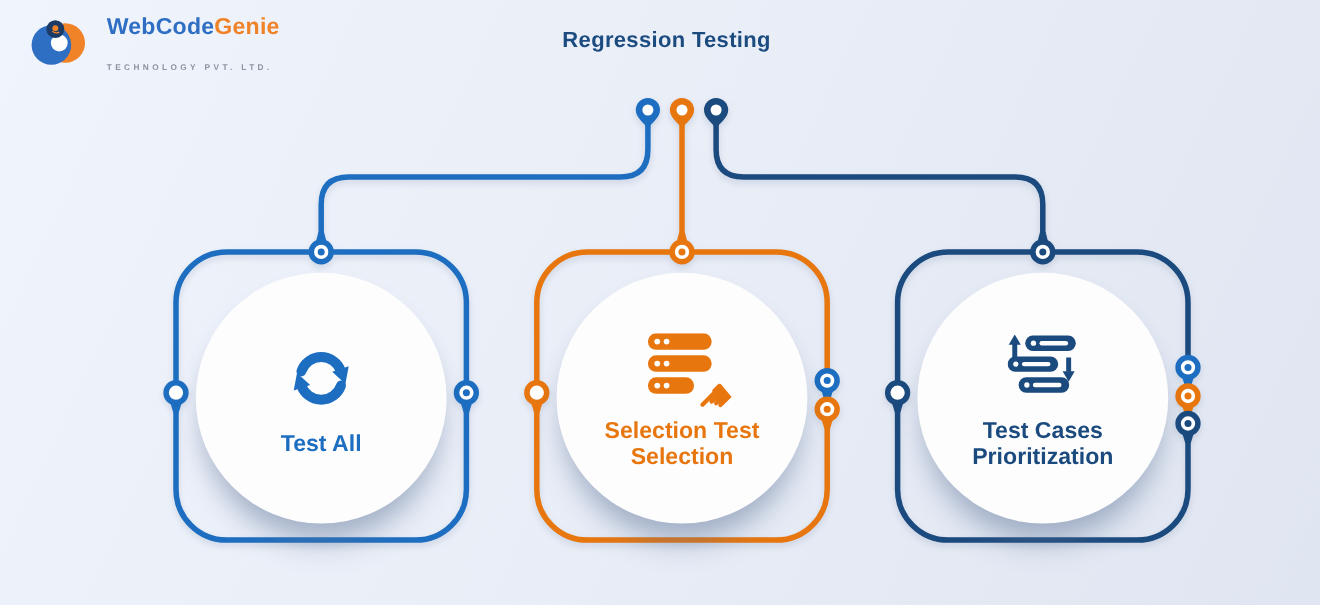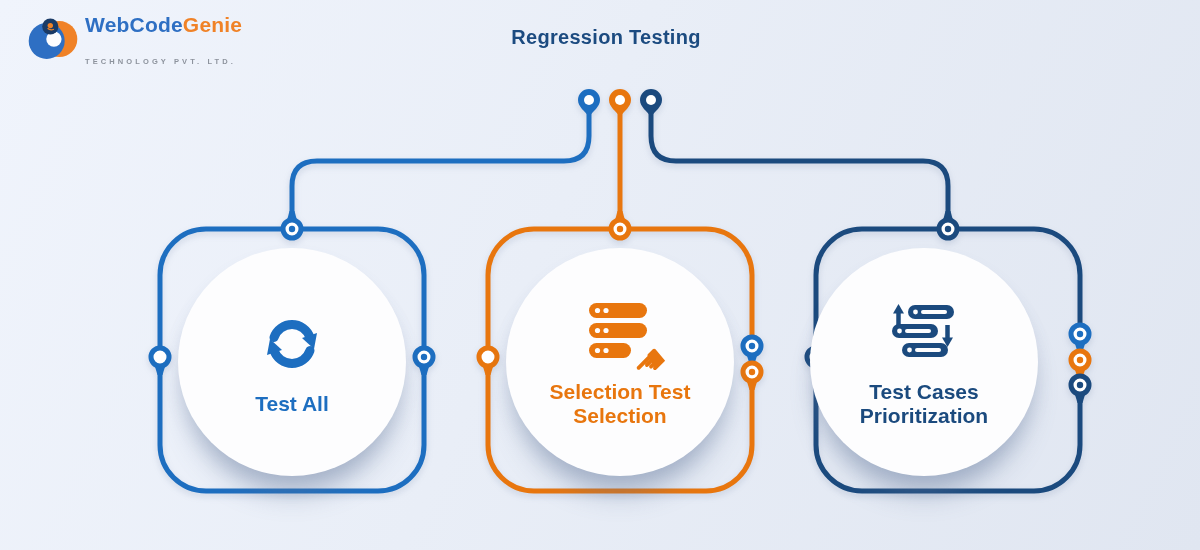--- a/index.html
+++ b/index.html
@@ -14,41 +14,41 @@
     --circle_fill:#fdfdfe;
   }
   *{margin:0;padding:0;box-sizing:border-box}
   html,body{width:1200px;height:550px;overflow:hidden;}
   body{font-family:"Liberation Sans",sans-serif;}
   .stage{
     position:relative;width:1200px;height:550px;
     background:linear-gradient(115deg,#f0f4fc 0%,var(--bg) 45%,#e0e6f1 100%);
   }
   
-  .logo{position:absolute;left:26px;top:13px;display:flex;align-items:center;gap:5px;z-index:3;}
+  .logo{position:absolute;left:26px;top:13px;display:flex;align-items:center;gap:17px;z-index:3;}
   .brand{font-size:21px;font-weight:700;letter-spacing:.2px;line-height:1.05;}
   .brand-primary{color:var(--brand_blue);}
   .brand-accent{color:var(--brand_orange);}
   .tagline{font-size:7.5px;font-weight:600;letter-spacing:3.1px;color:var(--tagline);margin-top:20px;white-space:nowrap;}
   .page-title{
     position:absolute;left:0;right:0;top:26px;text-align:center;z-index:2;
     font-size:20px;font-weight:700;color:var(--title);letter-spacing:.3px;padding-left:12px;
   }
   
   .wires{position:absolute;left:0;top:0;z-index:1;filter:drop-shadow(0 3px 3px rgba(70,95,140,.18));}
   
   .node-circle{
     position:absolute;width:228px;height:228px;border-radius:50%;
     background:var(--circle_fill);z-index:2;
     display:flex;flex-direction:column;align-items:center;justify-content:center;text-align:center;
     box-shadow:0 26px 28px -10px rgba(96,118,153,.45), 0 10px 16px rgba(96,118,153,.12);
   }
   .node-1{left:178px;top:248px;}
   .node-2{left:506px;top:248px;}
-  .node-3{left:810px;top:248px;}
+  .node-3{left:834px;top:248px;}
   .icon-wrap{height:72px;display:flex;align-items:center;justify-content:center;position:relative;}
   .node-label{font-size:21px;font-weight:700;line-height:1.16;max-width:185px;margin-top:12px;}
   .t-blue{color:var(--blue);}
   .t-orange{color:var(--orange);}
   .t-navy{color:var(--navy);}
   .hand{
     position:absolute;right:-16px;bottom:-14px;
     font-family:"DejaVu Sans",sans-serif;font-size:37px;line-height:1;
     color:var(--orange);transform:rotate(-45deg);
     text-shadow:-2px 0 0 var(--circle_fill),2px 0 0 var(--circle_fill),0 -2px 0 var(--circle_fill),0 2px 0 var(--circle_fill),

